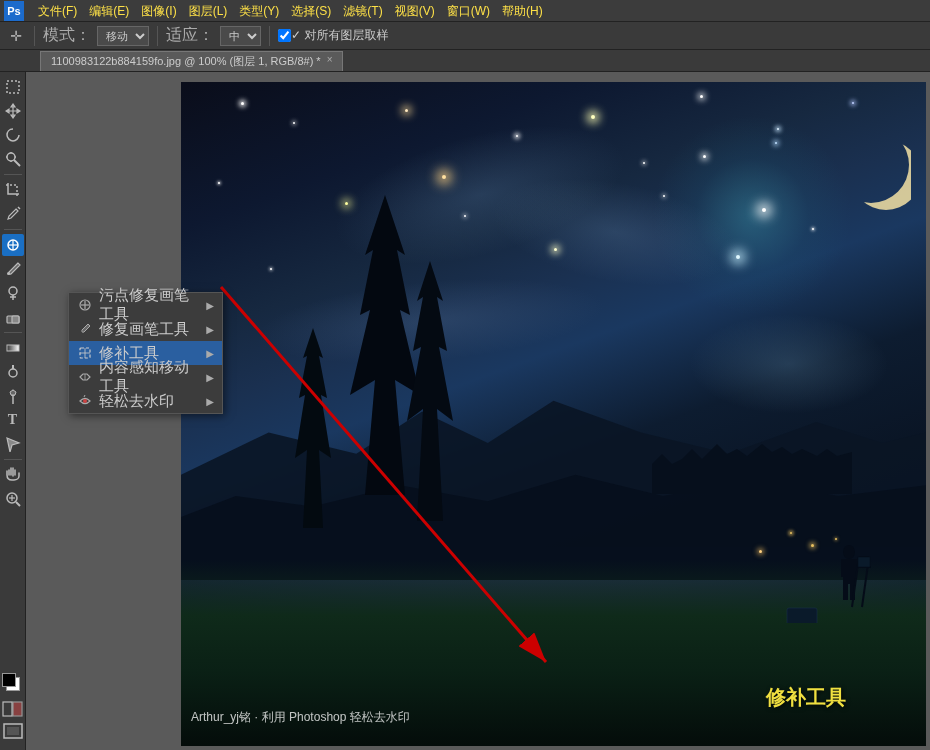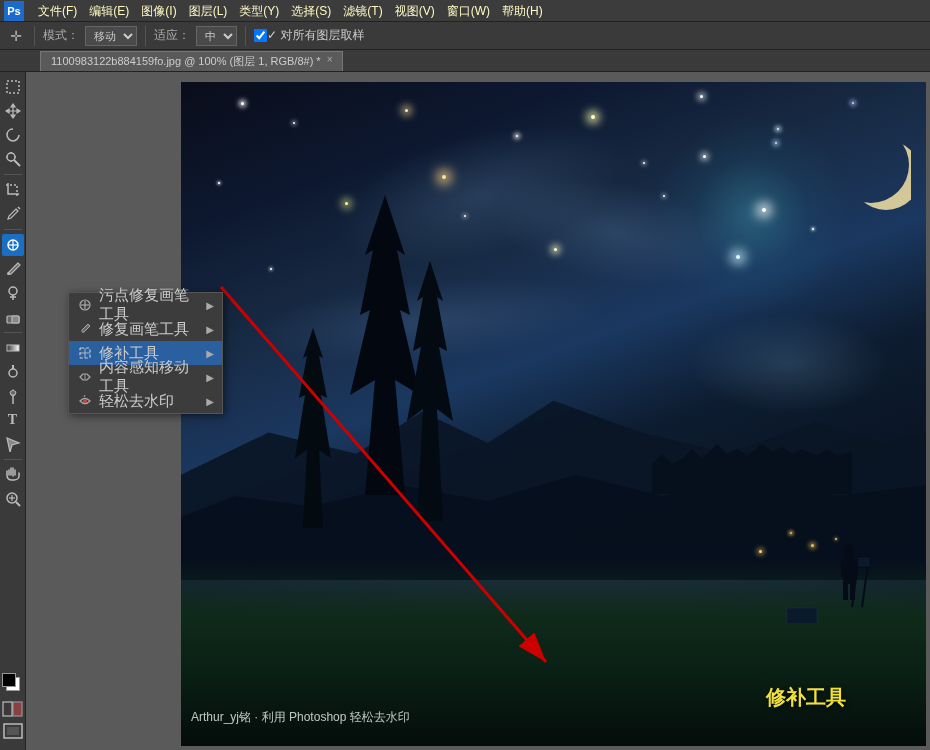--- a/index.html
+++ b/index.html
@@ -33,21 +33,21 @@
       font-weight: bold;
       display: flex;
       align-items: center;
       justify-content: center;
       margin-right: 8px;
     }
     .menu-item {
       padding: 0 6px;
       height: 22px;
       line-height: 22px;
-      color: #fef9c3;
+      color: #fde047;
       cursor: pointer;
       font-size: 12px;
     }
 
     
     #options-bar {
       width: 100%;
       height: 28px;
       background: #3a3a3a;
       border-bottom: 1px solid #222;
@@ -67,21 +67,21 @@
       cursor: pointer;
     }
     .options-separator {
       width: 1px;
       height: 20px;
       background: #555;
       margin: 0 2px;
     }
     .options-label {
       color: #aaa;
-      font-size: 12px;
+      font-size: 16px;
     }
     .options-select {
       background: #4a4a4a;
       border: 1px solid #666;
       color: #ccc;
       font-size: 11px;
       padding: 1px 4px;
       height: 20px;
       cursor: pointer;
     }

